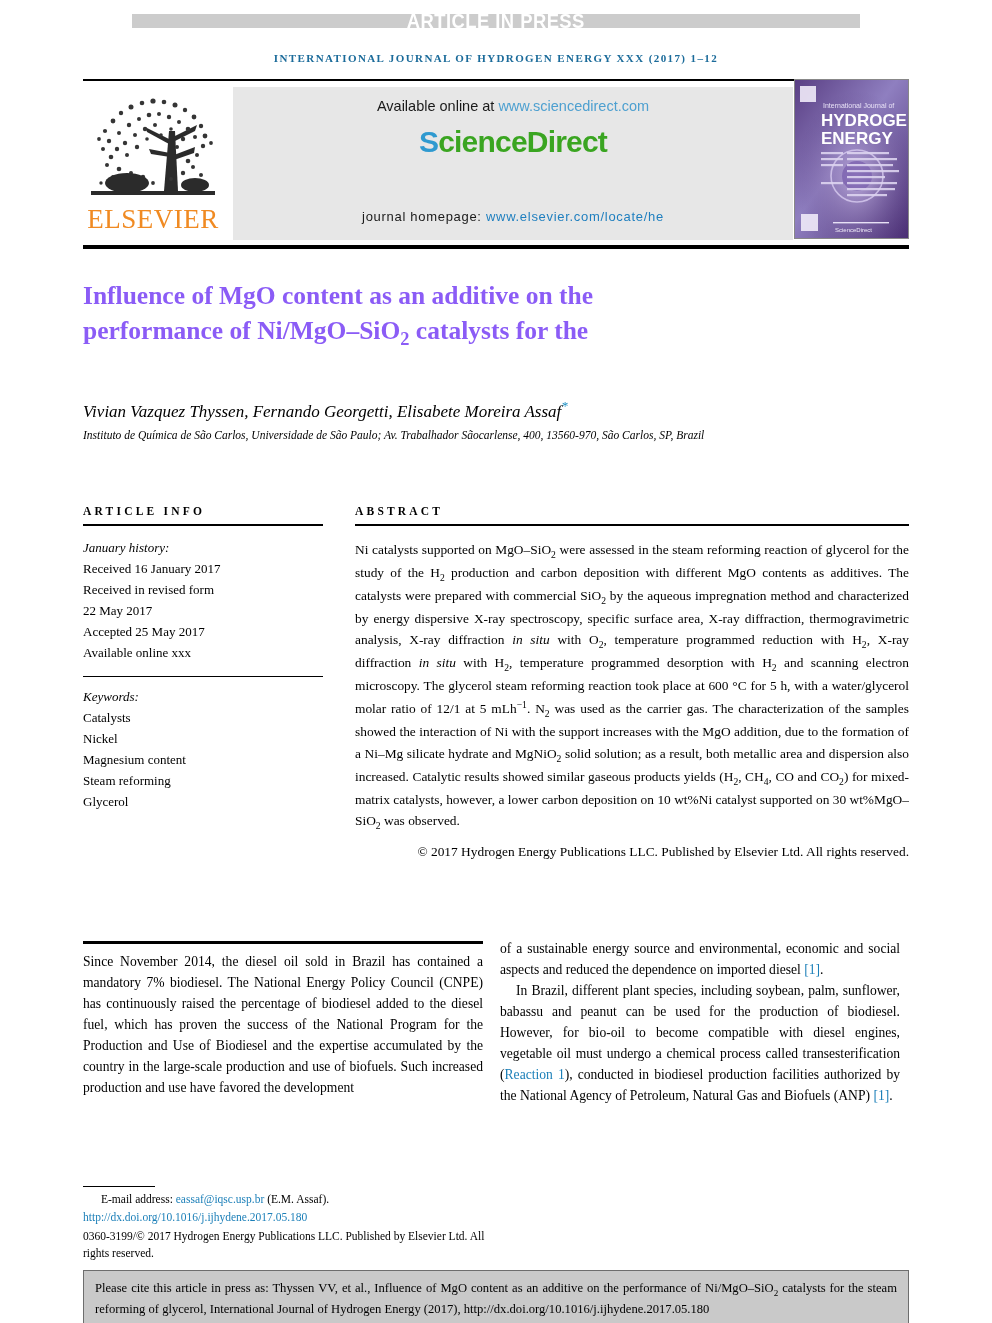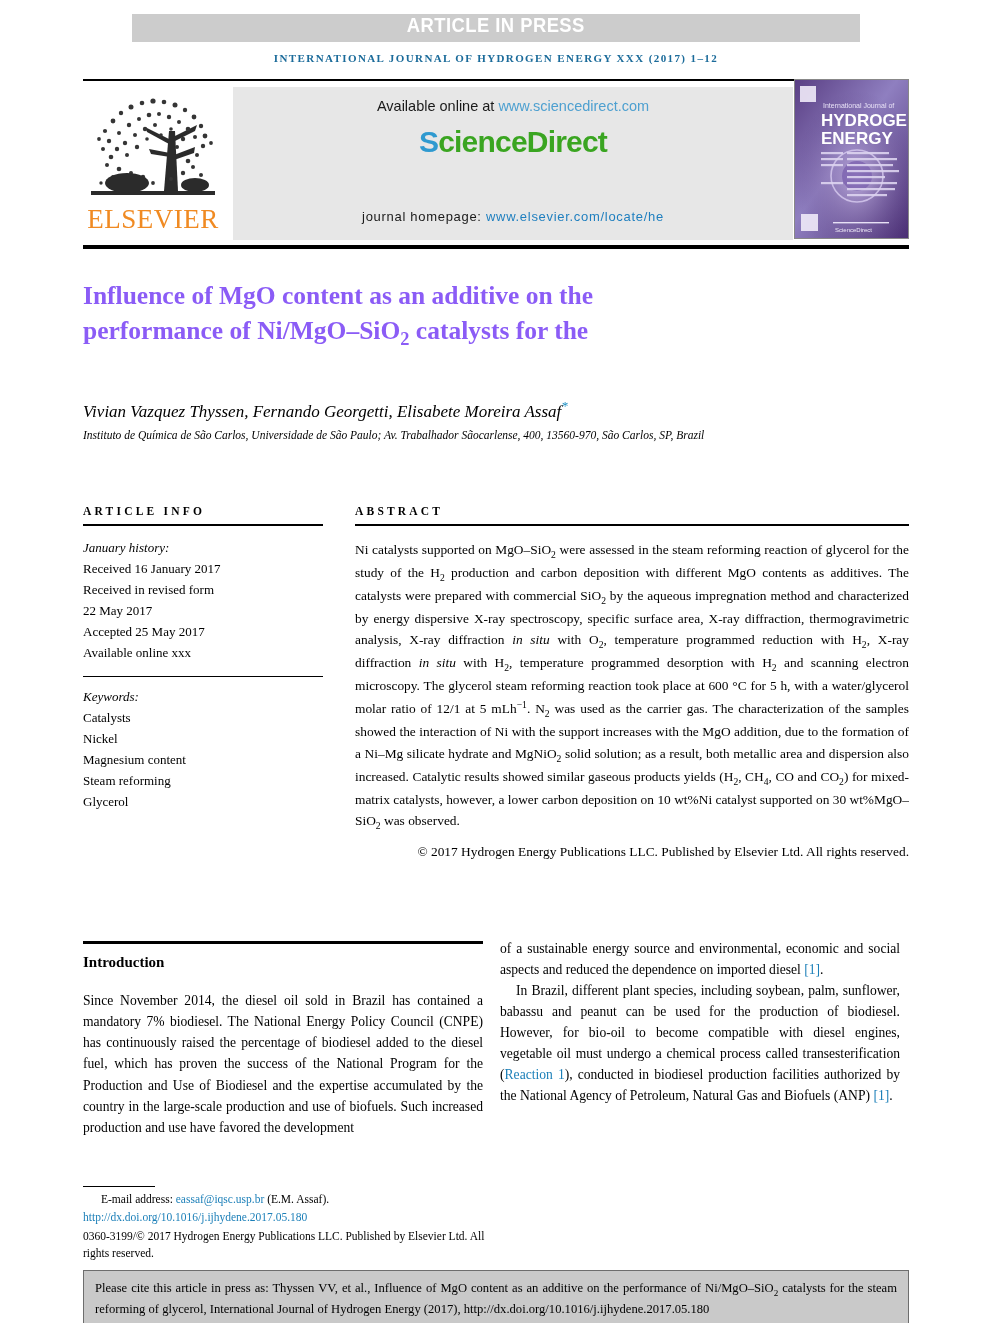--- a/index.html
+++ b/index.html
@@ -15,23 +15,24 @@
     position: relative;
     overflow: hidden;
   }
 
   
   .press-banner {
     position: absolute;
     left: 132px;
     top: 14px;
     width: 728px;
-    height: 28px;
+    height: 14px;
     background: #cccccc;
     display: flex;
+    align-items: center;
     justify-content: center;
   }
   .press-banner-text {
     font-family: "Liberation Sans", sans-serif;
     font-weight: bold;
     font-size: 20px;
     letter-spacing: 0.5px;
     color: #ffffff;
     transform: scaleX(0.92);
   }
@@ -511,21 +512,20 @@
 
 <div class="col-abstract">
   <div class="sec-head">ABSTRACT</div>
   <div class="sec-rule"></div>
   <div class="abstract-body"><span>Ni catalysts supported on MgO</span><span>–</span><span>SiO</span><sub>2</sub><span> were assessed in the steam reforming reaction of glycerol for the study of the H</span><sub>2</sub><span> production and carbon deposition with different MgO contents as additives. The catalysts were prepared with commercial SiO</span><sub>2</sub><span> by the aqueous impregnation method and characterized by energy dispersive X-ray spectroscopy, specific surface area, X-ray diffraction, thermogravimetric analysis, X-ray diffraction </span><span class="ital">in situ</span><span> with O</span><sub>2</sub><span>, temperature programmed reduction with H</span><sub>2</sub><span>, X-ray diffraction </span><span class="ital">in situ</span><span> with H</span><sub>2</sub><span>, temperature programmed desorption with H</span><sub>2</sub><span> and scanning electron microscopy. The glycerol steam reforming reaction took place at 600 °C for 5 h, with a water/glycerol molar ratio of 12/1 at 5 mLh</span><sup>−1</sup><span>. N</span><sub>2</sub><span> was used as the carrier gas. The characterization of the samples showed the interaction of Ni with the support increases with the MgO addition, due to the formation of a Ni</span><span>–</span><span>Mg silicate hydrate and MgNiO</span><sub>2</sub><span> solid solution; as a result, both metallic area and dispersion also increased. Catalytic results showed similar gaseous products yields (H</span><sub>2</sub><span>, CH</span><sub>4</sub><span>, CO and CO</span><sub>2</sub><span>) for mixed-matrix catalysts, however, a lower carbon deposition on 10 wt%Ni catalyst supported on 30 wt%MgO</span><span>–</span><span>SiO</span><sub>2</sub><span> was observed.</span></div>
   <div class="copyright-line">© 2017 Hydrogen Energy Publications LLC. Published by Elsevier Ltd. All rights reserved.</div>
 </div>
 
 <div class="body-rule left"></div>
 <div class="body-col left">
-  <div class="body-heading">Introduction</div>
   <p>Since November 2014, the diesel oil sold in Brazil has contained a mandatory 7% biodiesel. The National Energy Policy Council (CNPE) has continuously raised the percentage of biodiesel added to the diesel fuel, which has proven the success of the National Program for the Production and Use of Biodiesel and the expertise accumulated by the country in the large-scale production and use of biofuels. Such increased production and use have favored the development</p>
 </div>
 
 <div class="body-col right">
   <p><span>of a sustainable energy source and environmental, economic and social aspects and reduced the dependence on imported diesel </span><a href="#" class="ref-link">[1]</a><span>.</span></p>
   <p><span>In Brazil, different plant species, including soybean, palm, sunflower, babassu and peanut can be used for the production of biodiesel. However, for bio-oil to become compatible with diesel engines, vegetable oil must undergo a chemical process called transesterification (</span><a href="#" class="ref-link">Reaction 1</a><span>), conducted in biodiesel production facilities authorized by the National Agency of Petroleum, Natural Gas and Biofuels (ANP) </span><a href="#" class="ref-link">[1]</a><span>.</span></p>
 </div>
 
 <div class="foot-rule"></div>
 <div class="footnotes">

